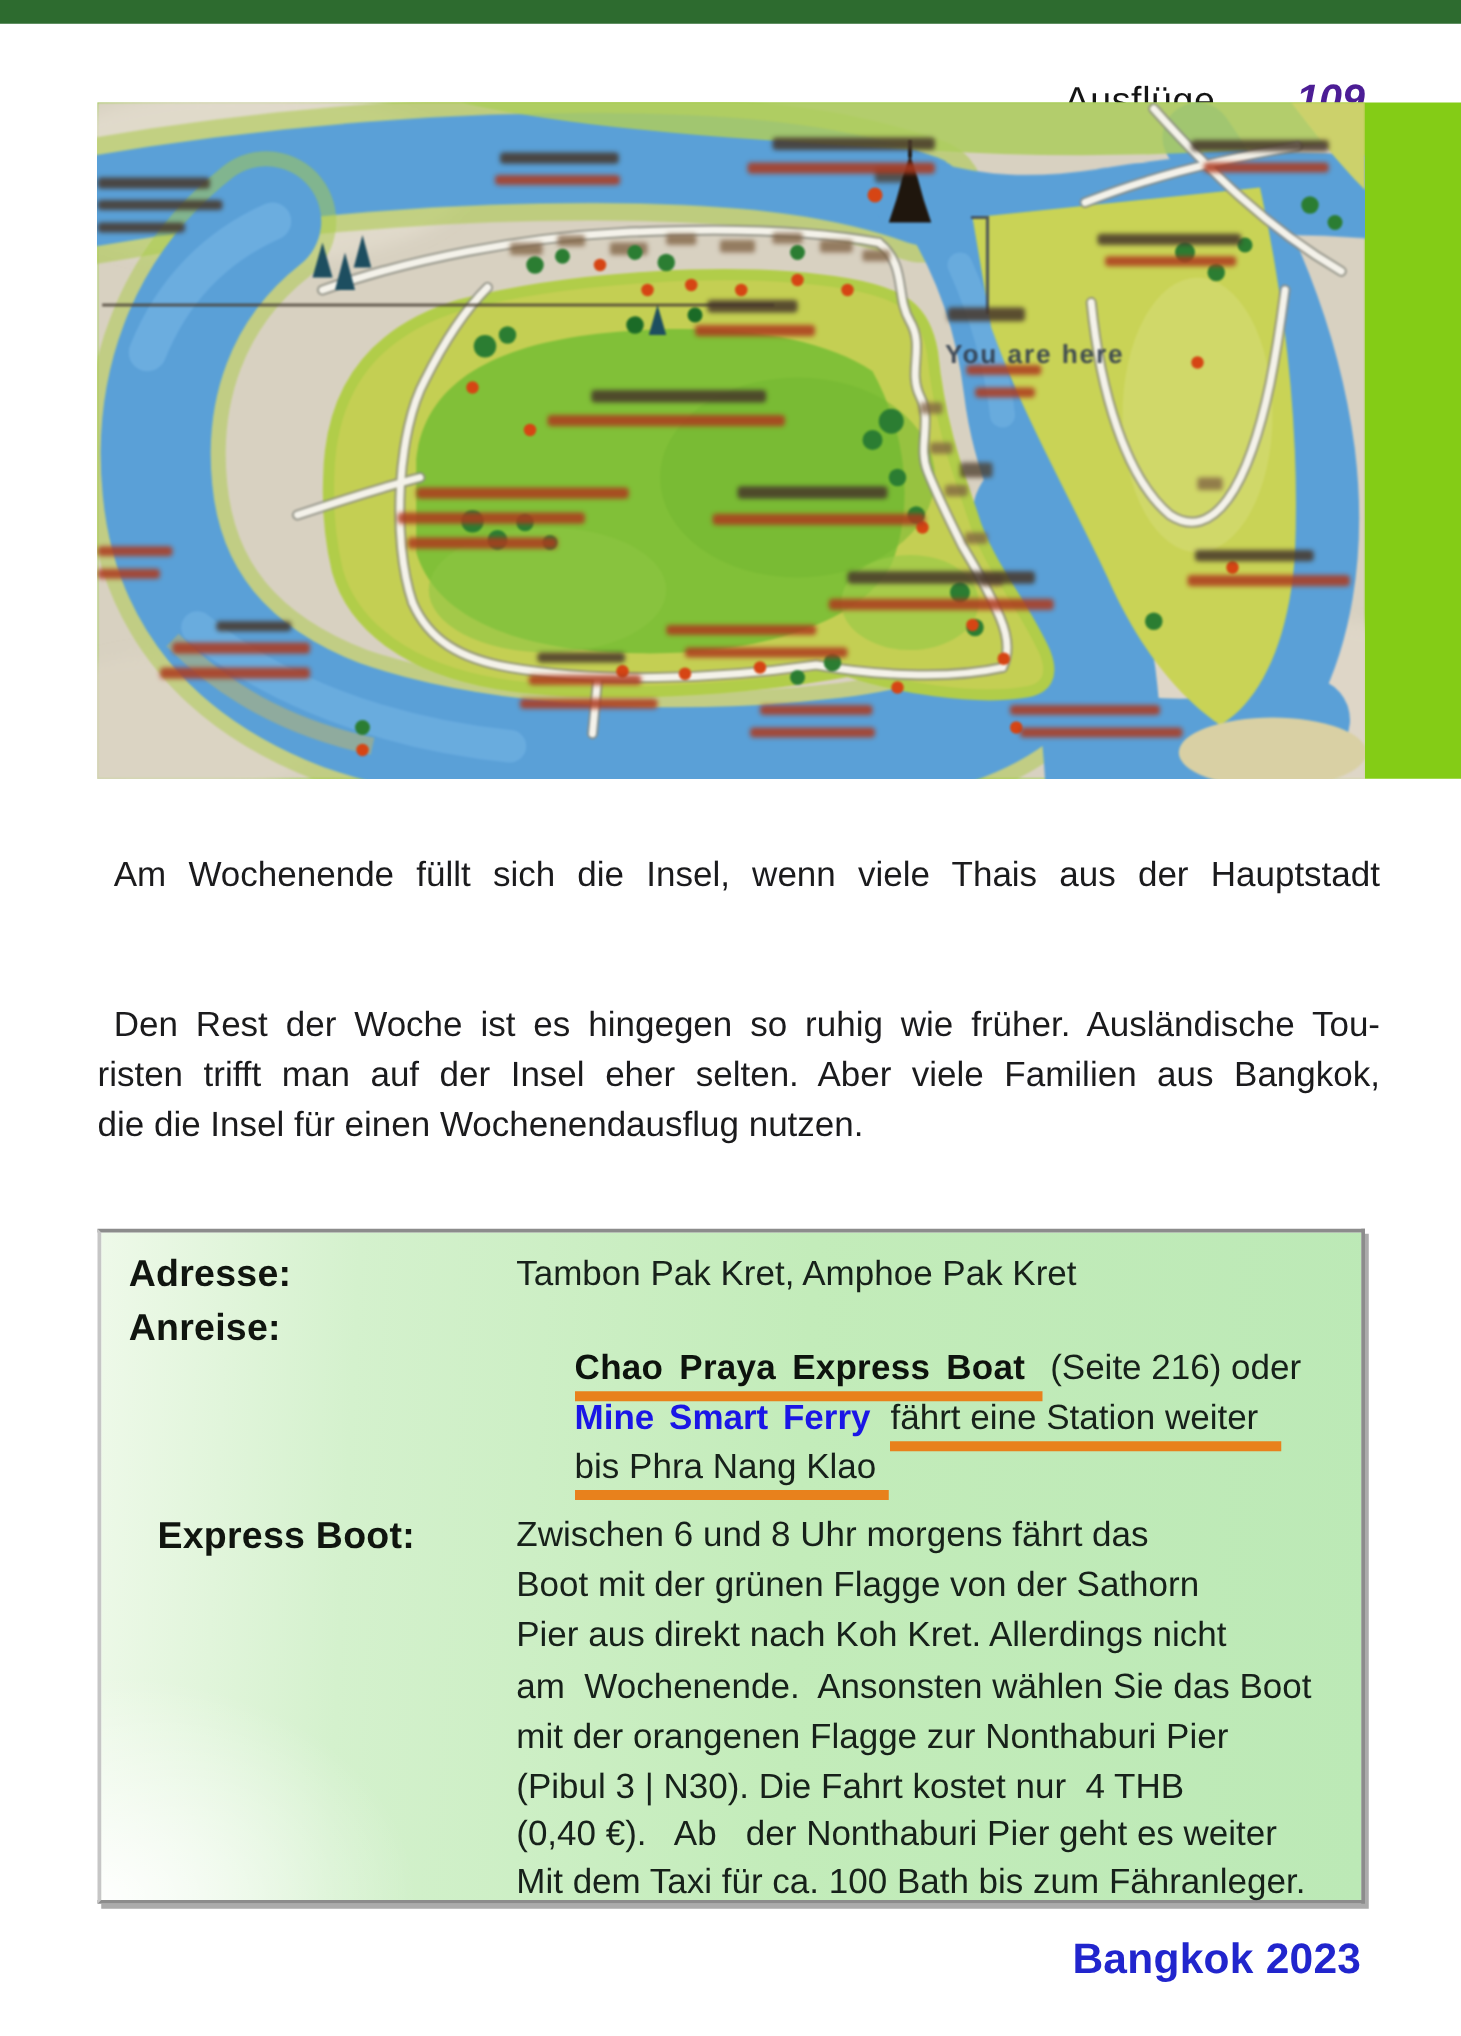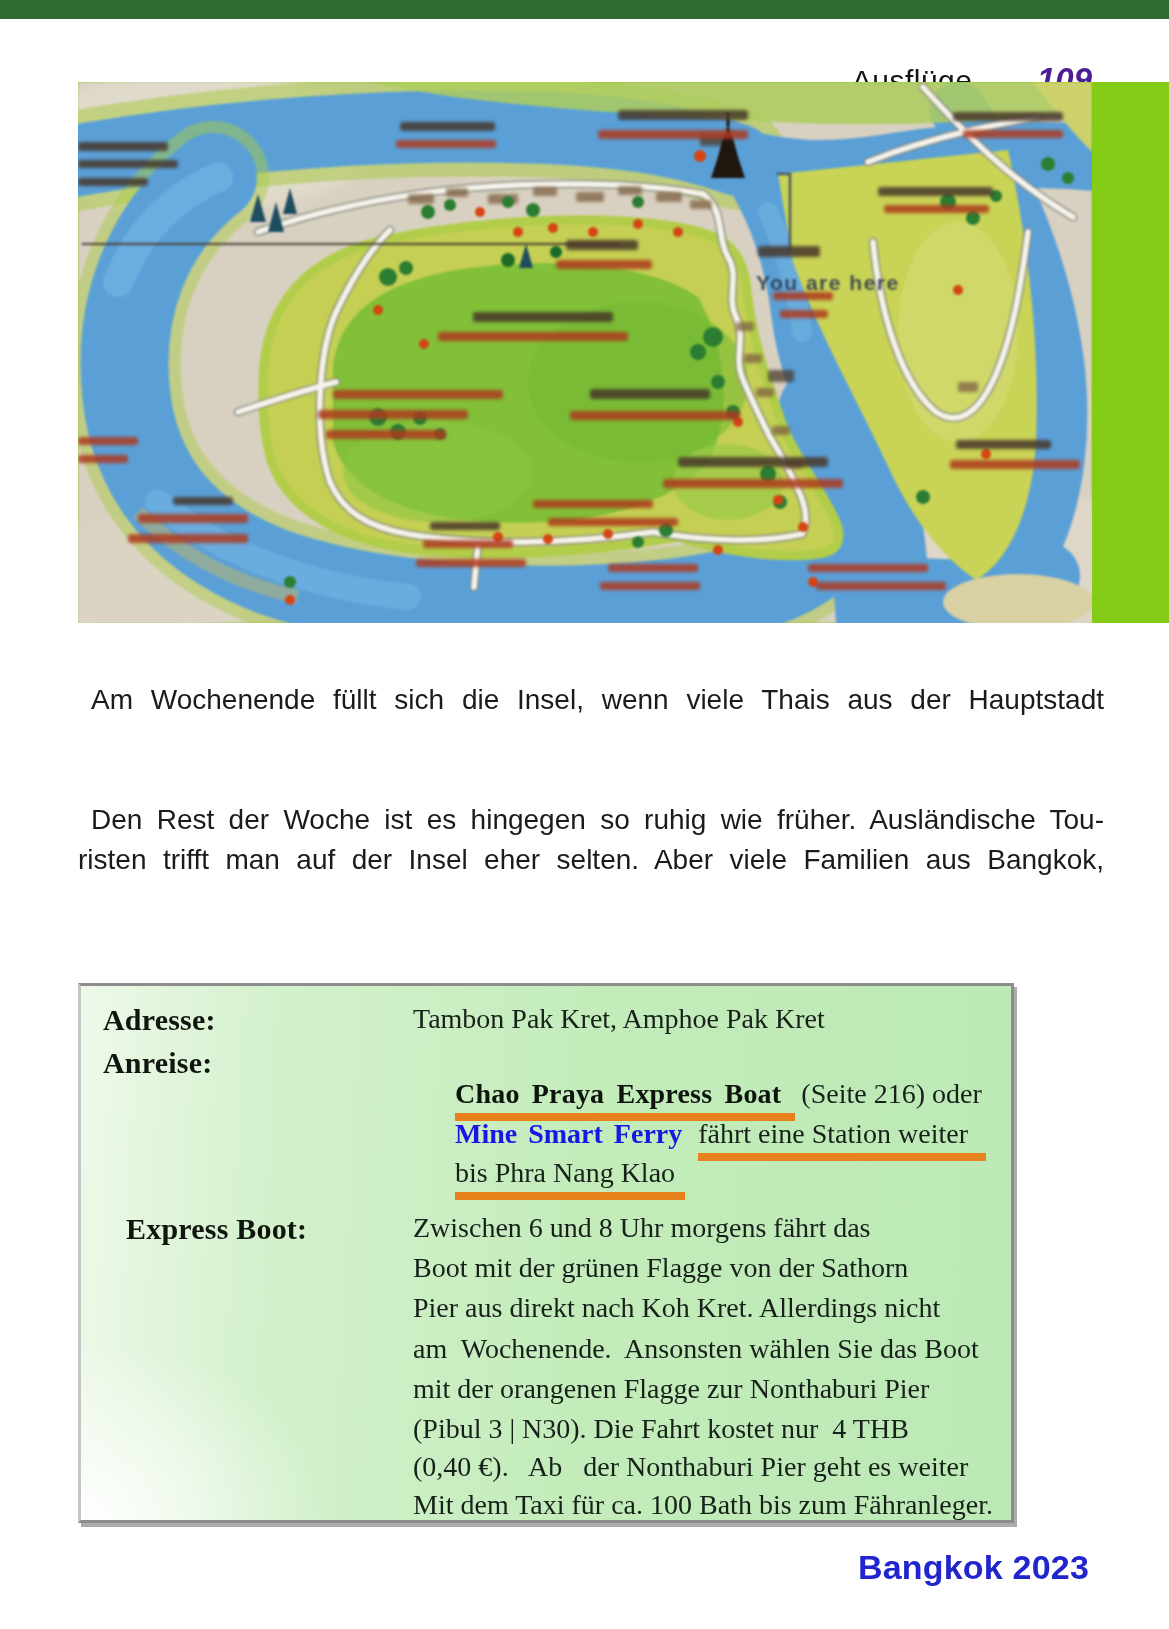--- a/index.html
+++ b/index.html
@@ -11,26 +11,26 @@
   .page-number{font-size:33px;font-weight:700;font-style:italic;color:#4c1d95;}
   .map-figure{position:absolute;left:78px;top:82px;width:1123px;height:541px;background:#84cc16;overflow:hidden;}
   .map-figure svg{display:block;}
   .soft{filter:blur(0.8px) saturate(1.06);}
   .para{position:absolute;left:78px;width:1026px;font-size:28px;line-height:40px;color:#1b1b1d;}
   .para-1{top:680px;}
   .para-2{top:800px;}
   .jline{text-align:justify;text-align-last:justify;}
   .lline{text-align:left;}
   .first{text-indent:13px;}
-  .info-box{position:absolute;left:78px;top:983px;width:936px;height:540px;box-sizing:border-box;
+  .info-box{position:absolute;left:78px;top:983px;width:1014px;height:540px;box-sizing:border-box;
             border:3px solid #8c8c8c;border-left-color:#c6c6c6;
             background:
               radial-gradient(ellipse 420px 300px at 0% 100%, rgba(255,255,255,.95) 0%, rgba(255,255,255,0) 60%),
               linear-gradient(93deg,#eef9e9 0%,#d4f1cd 20%,#c3ecba 55%,#bce9b6 100%);
-            box-shadow:3px 4px 0 #ababab;font-family:Liberation Serif, serif;}
+            box-shadow:3px 4px 0 #ababab;}
   .box-label{position:absolute;left:22px;font-weight:700;font-size:30px;color:#10150f;letter-spacing:.2px;}
   .box-value{position:absolute;left:332px;font-size:28px;color:#17211a;white-space:pre;}
   .b{font-weight:700;word-spacing:5px;letter-spacing:.2px;color:#0d130d;}
   .orange-u{display:inline-block;border-bottom:8px solid #E8811C;padding-bottom:3px;}
   .u-link{padding-right:14px;}
   .u-station{padding-right:18px;margin-left:16px;}
   .u-phra{padding-right:10px;}
   .ferry-name{font-weight:700;word-spacing:4px;color:#1A16E6;}
   .after-link{margin-left:6px;}
   .footer-edition{position:absolute;top:1548px;right:80px;font-size:34px;font-weight:700;color:#2125CD;letter-spacing:.2px;}
@@ -268,20 +268,21 @@
     </svg>
   </div>
 
   <div class="para para-1">
     <div class="jline first">Am Wochenende füllt sich die Insel, wenn viele Thais aus der Hauptstadt</div>
   </div>
 
   <div class="para para-2">
     <div class="jline first">Den Rest der Woche ist es hingegen so ruhig wie früher. Ausländische Tou-</div>
     <div class="jline">risten trifft man auf der Insel eher selten. Aber viele Familien aus Bangkok,</div>
+    <div class="lline">die die Insel für einen Wochenendausflug nutzen.</div>
   </div>
 
   <div class="info-box">
     <div class="box-label" style="top:17px;">Adresse:</div>
     <div class="box-value" style="top:17px;">Tambon Pak Kret, Amphoe Pak Kret</div>
 
     <div class="box-label" style="top:60px;">Anreise:</div>
     <div class="box-value" style="top:60px;">
       <span class="b orange-u u-link">Chao Praya Express Boat</span><span class="after-link">(Seite 216) oder</span>
     </div>

